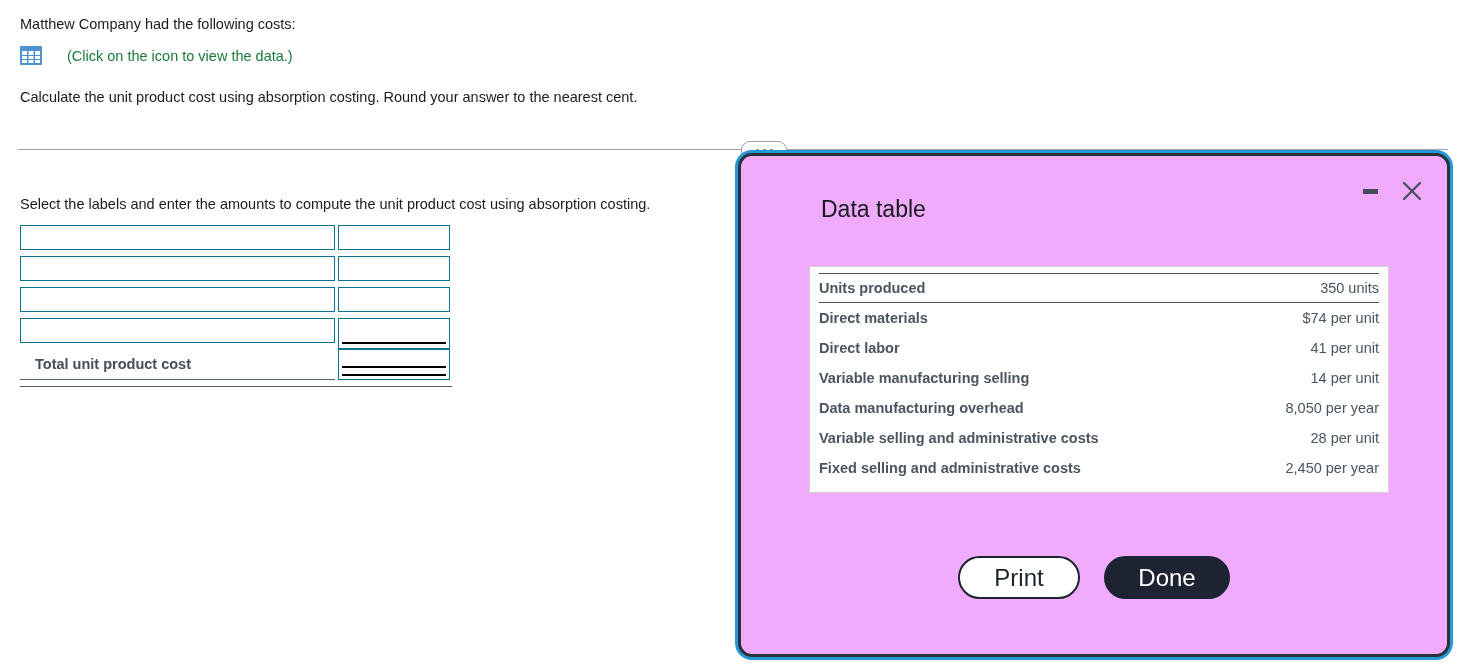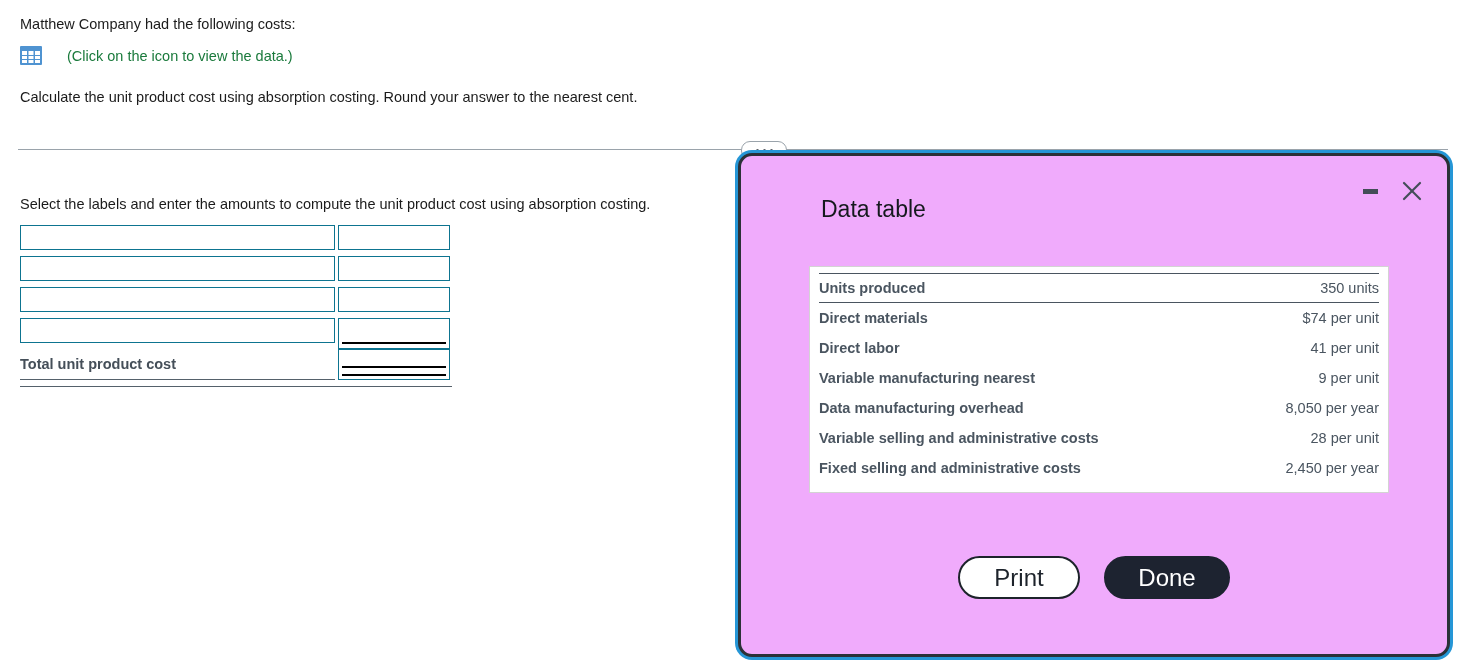--- a/index.html
+++ b/index.html
@@ -189,20 +189,21 @@
     display: flex;
     align-items: center;
     border-bottom: 1px solid #55616b;
     box-sizing: border-box;
   }
   #total-label {
     font-size: 14.5px;
     font-weight: bold;
     color: #454f59;
     white-space: nowrap;
+    margin-left: 15px;
   }
   #total-underline-ext {
     position: absolute;
     left: 20px;
     top: 216px;
     width: 432px;
     height: 1px;
     background: #55616b;
   }
 
@@ -442,22 +443,22 @@
         </tr>
         <tr>
           <td class="dt-label">Direct materials</td>
           <td class="dt-value">$74 per unit</td>
         </tr>
         <tr>
           <td class="dt-label">Direct labor</td>
           <td class="dt-value">41 per unit</td>
         </tr>
         <tr>
-          <td class="dt-label">Variable manufacturing nearest</td>
-          <td class="dt-value">9 per unit</td>
+          <td class="dt-label">Variable manufacturing selling</td>
+          <td class="dt-value">14 per unit</td>
         </tr>
         <tr>
           <td class="dt-label">Data manufacturing overhead</td>
           <td class="dt-value">8,050 per year</td>
         </tr>
         <tr>
           <td class="dt-label">Variable selling and administrative costs</td>
           <td class="dt-value">28 per unit</td>
         </tr>
         <tr>

